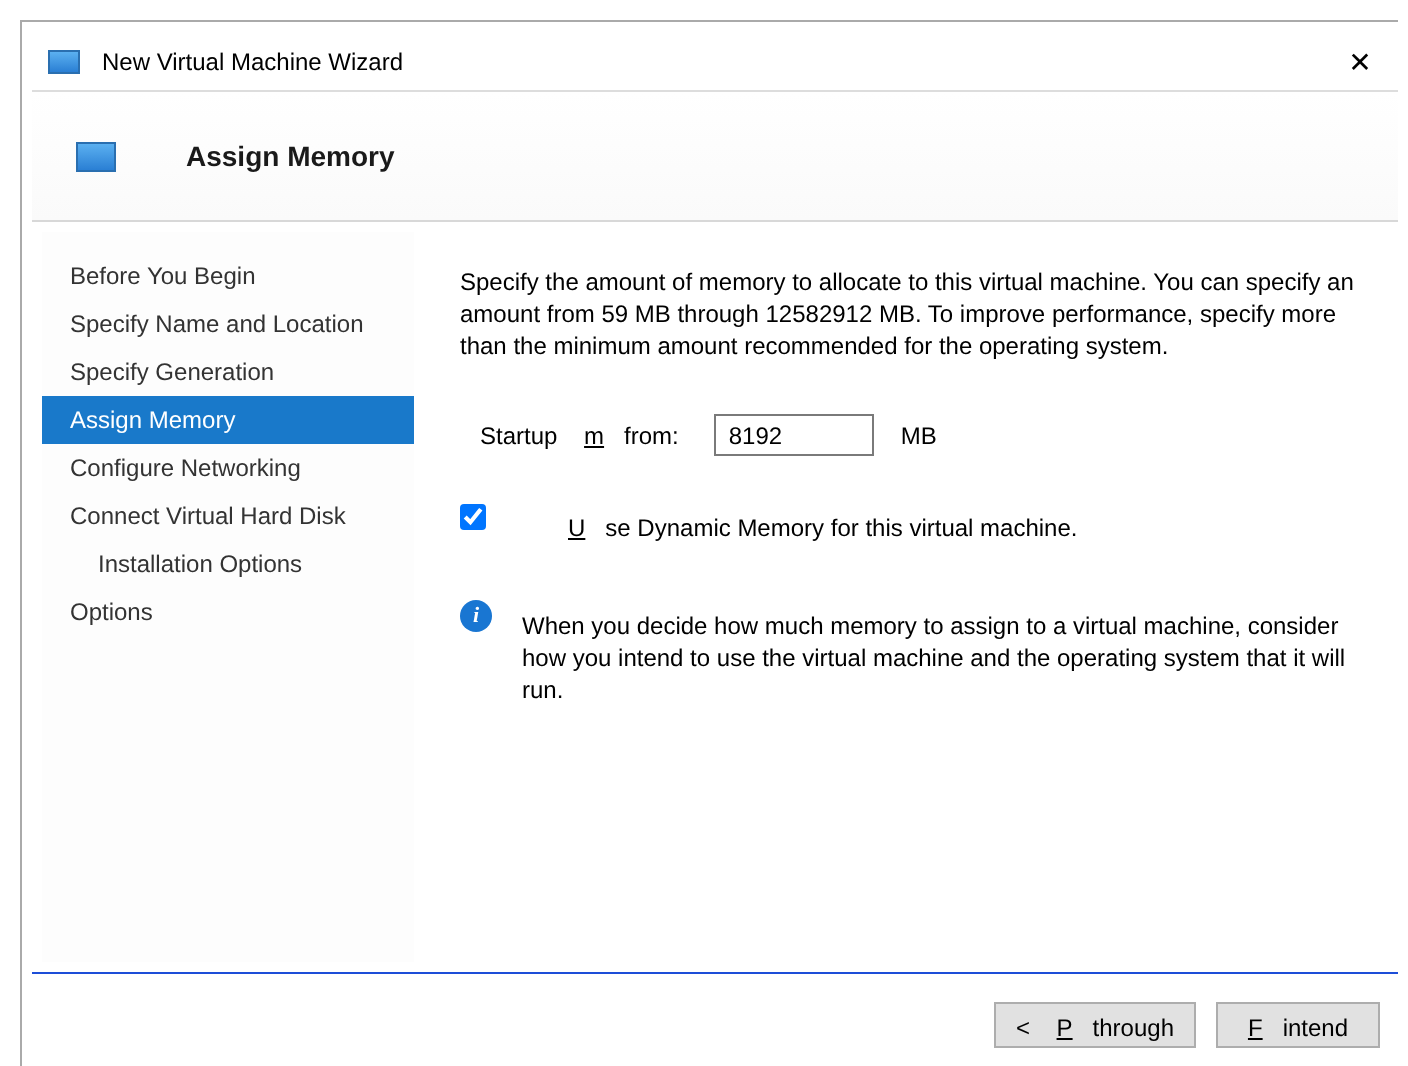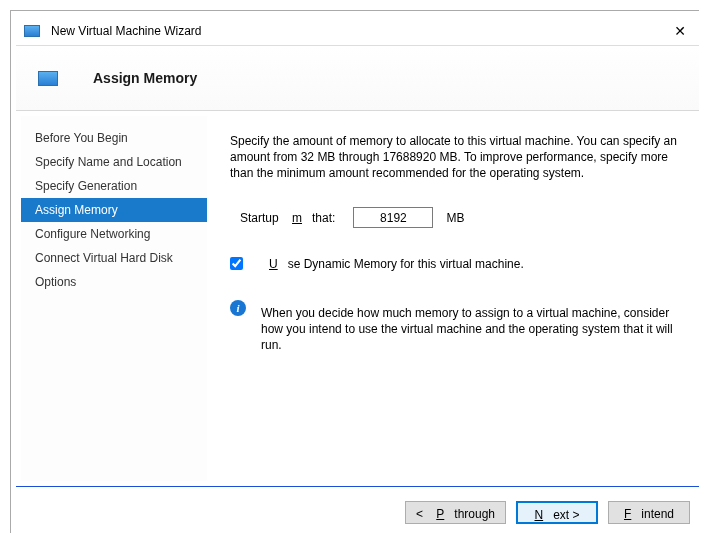--- a/index.html
+++ b/index.html
@@ -13,22 +13,22 @@
     .header .big-icon { width: 20px; height: 15px; }
     .header h1 { font-size: 14px; font-weight: 600; color: #1a1a1a; }
     .body { flex: 1; display: flex; border-bottom: 1px solid #1d4ed8; }
     .sidebar { width: 186px; padding: 10px 0; background: #fdfdfd; }
     .step { padding: 5px 10px 5px 14px; font-size: 12px; color: #333; cursor: pointer; }
     .step.active { background: #1979ca; color: #fff; }
     .step.sub { padding-left: 28px; }
     .content { flex: 1; padding: 12px 18px; font-size: 12px; color: #000; }
     .desc { line-height: 1.35; margin-bottom: 14px; }
     .row { display: flex; align-items: center; gap: 8px; margin-bottom: 12px; }
-    .mem-input { width: 80px; height: 21px; border: 1px solid #7a7a7a; text-align: center; padding: 0 6px; font-size: 12px; font-family: inherit; }
-    .checkbox-row { display: flex; align-items: center; gap: 6px; margin-bottom: 14px; }
+    .mem-input { width: 80px; height: 21px; border: 1px solid #7a7a7a; text-align: left; padding: 0 6px; font-size: 12px; font-family: inherit; }
+    .checkbox-row { display: flex; gap: 21px; margin-bottom: 14px; }
     .checkbox-row input { width: 13px; height: 13px; }
     .info-row { display: flex; gap: 10px; align-items: flex-start; }
     .info-icon { width: 16px; height: 16px; flex-shrink: 0; border-radius: 50%; background: #1976d2; color: #fff; display: flex; align-items: center; justify-content: center; font-size: 11px; font-weight: bold; font-style: italic; font-family: Georgia, serif; }
     .info-text { line-height: 1.35; }
     .footer { height: 50px; display: flex; align-items: center; justify-content: flex-end; gap: 10px; padding: 0 18px; }
     .btn { min-width: 82px; height: 23px; border: 1px solid #adadad; background: #e1e1e1; font-size: 12px; font-family: inherit; cursor: pointer; }
     .btn.default { border: 2px solid #0078d7; background: #e5f1fb; }
     .vm-icon { background: linear-gradient(#5bb0f0, #2a7fd4); border: 1px solid #2a6fb0; display: inline-block; }
     .ul { text-decoration: underline; }
   </style>
@@ -48,42 +48,42 @@
   </div>
 
   <div class="body">
     <div class="sidebar">
       <div class="step">Before You Begin</div>
       <div class="step">Specify Name and Location</div>
       <div class="step">Specify Generation</div>
       <div class="step active">Assign Memory</div>
       <div class="step">Configure Networking</div>
       <div class="step">Connect Virtual Hard Disk</div>
+      <div class="step sub">Installation Options</div>
       <div class="step">Options</div>
     </div>
 
     <div class="content">
-      <p class="desc">Specify the amount of memory to allocate to this virtual machine. You can specify an amount from 32 MB through 17688920 MB. To improve performance, specify more than the minimum amount recommended for the operating system.</p>
+      <p class="desc">Specify the amount of memory to allocate to this virtual machine. You can specify an amount from 59 MB through 12582912 MB. To improve performance, specify more than the minimum amount recommended for the operating system.</p>
 
       <div class="row">
-        <label><span>Startup </span><span class="ul">m</span><span>that:</span></label>
+        <label><span>Startup </span><span class="ul">m</span><span>from:</span></label>
         <input type="text" class="mem-input" value="8192" style="">
         <span>MB</span>
       </div>
 
       <div class="checkbox-row">
         <input type="checkbox" checked="" style="">
         <label><span></span><span class="ul">U</span><span>se Dynamic Memory for this virtual machine.</span></label>
       </div>
 
       <div class="info-row">
         <span class="info-icon">i</span>
         <p class="info-text">When you decide how much memory to assign to a virtual machine, consider how you intend to use the virtual machine and the operating system that it will run.</p>
       </div>
     </div>
   </div>
 
   <div class="footer">
     <button class="btn"><span>&lt; </span><span class="ul">P</span><span>through</span></button>
-    <button class="btn default"><span class="ul">N</span><span>ext &gt;</span></button>
     <button class="btn"><span class="ul">F</span><span>intend</span></button>
   </div>
 </div>
 
 </body></html>

